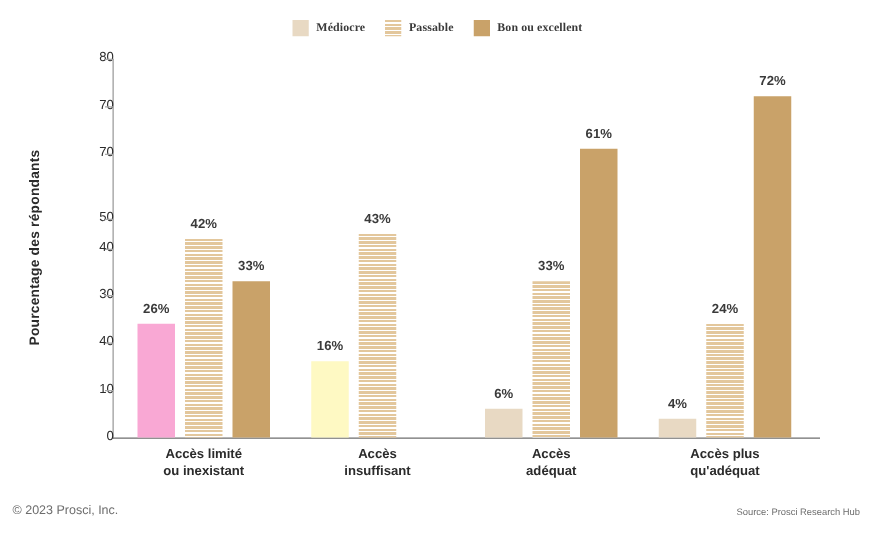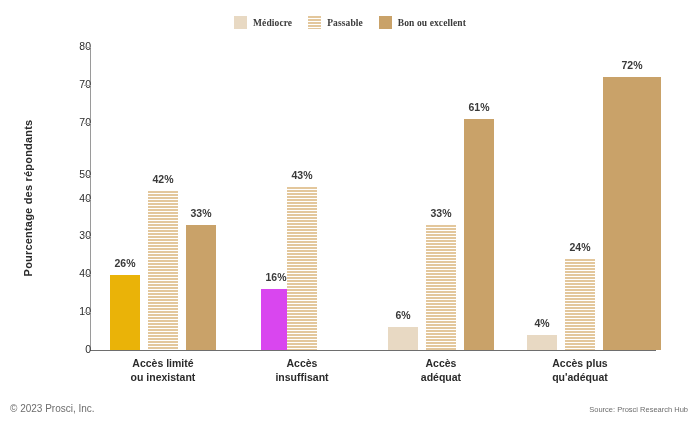--- a/index.html
+++ b/index.html
@@ -211,34 +211,34 @@
         <div class="ytick-label">70</div>
         <div class="ytick" style="top: 0px;"></div>
       </div>
       <div class="ytick-wrap" style="top: 47px; text-decoration: underline;">
         <div class="ytick-label">80</div>
         <div class="ytick" style="top: 0px;"></div>
       </div>
     </div>
   <div id="bars">
       <div class="group" style="left: 110px; width: 106px;">
-        <div class="bar" style="left: 0px; height: 75px; background: #eab308;">
+        <div class="bar" style="left: 0px; height: 91px; background: #f9a8d4;">
           <span class="bar-val">26%</span>
         </div>
         <div class="bar" style="left: 38px; height: 159.075px; background: repeating-linear-gradient(rgb(227, 199, 156) 0px, rgb(227, 199, 156) 2px, rgb(255, 255, 255) 2px, rgb(255, 255, 255) 3px);">
           <span class="bar-val">42%</span>
         </div>
         <div class="bar" style="left: 76px; height: 124.987px; background: rgb(201, 162, 105);">
           <span class="bar-val">33%</span>
         </div>
         <div class="cat-label">Accès limité
 ou inexistant</div>
       </div>
       <div class="group" style="left: 249px; width: 106px;">
-        <div class="bar" style="left: 12px; height: 60.6px; background: #d946ef;">
+        <div class="bar" style="left: 0px; height: 60.6px; background: #fef9c3;">
           <span class="bar-val">16%</span>
         </div>
         <div class="bar" style="left: 38px; height: 162.862px; background: repeating-linear-gradient(rgb(227, 199, 156) 0px, rgb(227, 199, 156) 2px, rgb(255, 255, 255) 2px, rgb(255, 255, 255) 3px);">
           <span class="bar-val">43%</span>
         </div>
         <div class="cat-label">Accès
 insuffisant</div>
       </div>
       <div class="group" style="left: 388px; width: 106px;">
         <div class="bar" style="left: 0px; height: 22.725px; background: rgb(232, 217, 195);">
@@ -253,21 +253,21 @@
         <div class="cat-label">Accès
 adéquat</div>
       </div>
       <div class="group" style="left: 527px; width: 106px;">
         <div class="bar" style="left: 0px; height: 15.15px; background: rgb(232, 217, 195);">
           <span class="bar-val">4%</span>
         </div>
         <div class="bar" style="left: 38px; height: 90.9px; background: repeating-linear-gradient(rgb(227, 199, 156) 0px, rgb(227, 199, 156) 2px, rgb(255, 255, 255) 2px, rgb(255, 255, 255) 3px);">
           <span class="bar-val">24%</span>
         </div>
-        <div class="bar" style="left: 76px; height: 272.7px; background: rgb(201, 162, 105); padding-left: 28px;">
+        <div class="bar" style="left: 76px; height: 272.7px; background: rgb(201, 162, 105);">
           <span class="bar-val">72%</span>
         </div>
         <div class="cat-label">Accès plus
 qu'adéquat</div>
       </div>
     </div>
 </div>
 
 <div id="footer-left">© 2023 Prosci, Inc.</div>
 <div id="footer-right">Source: Prosci Research Hub</div>

